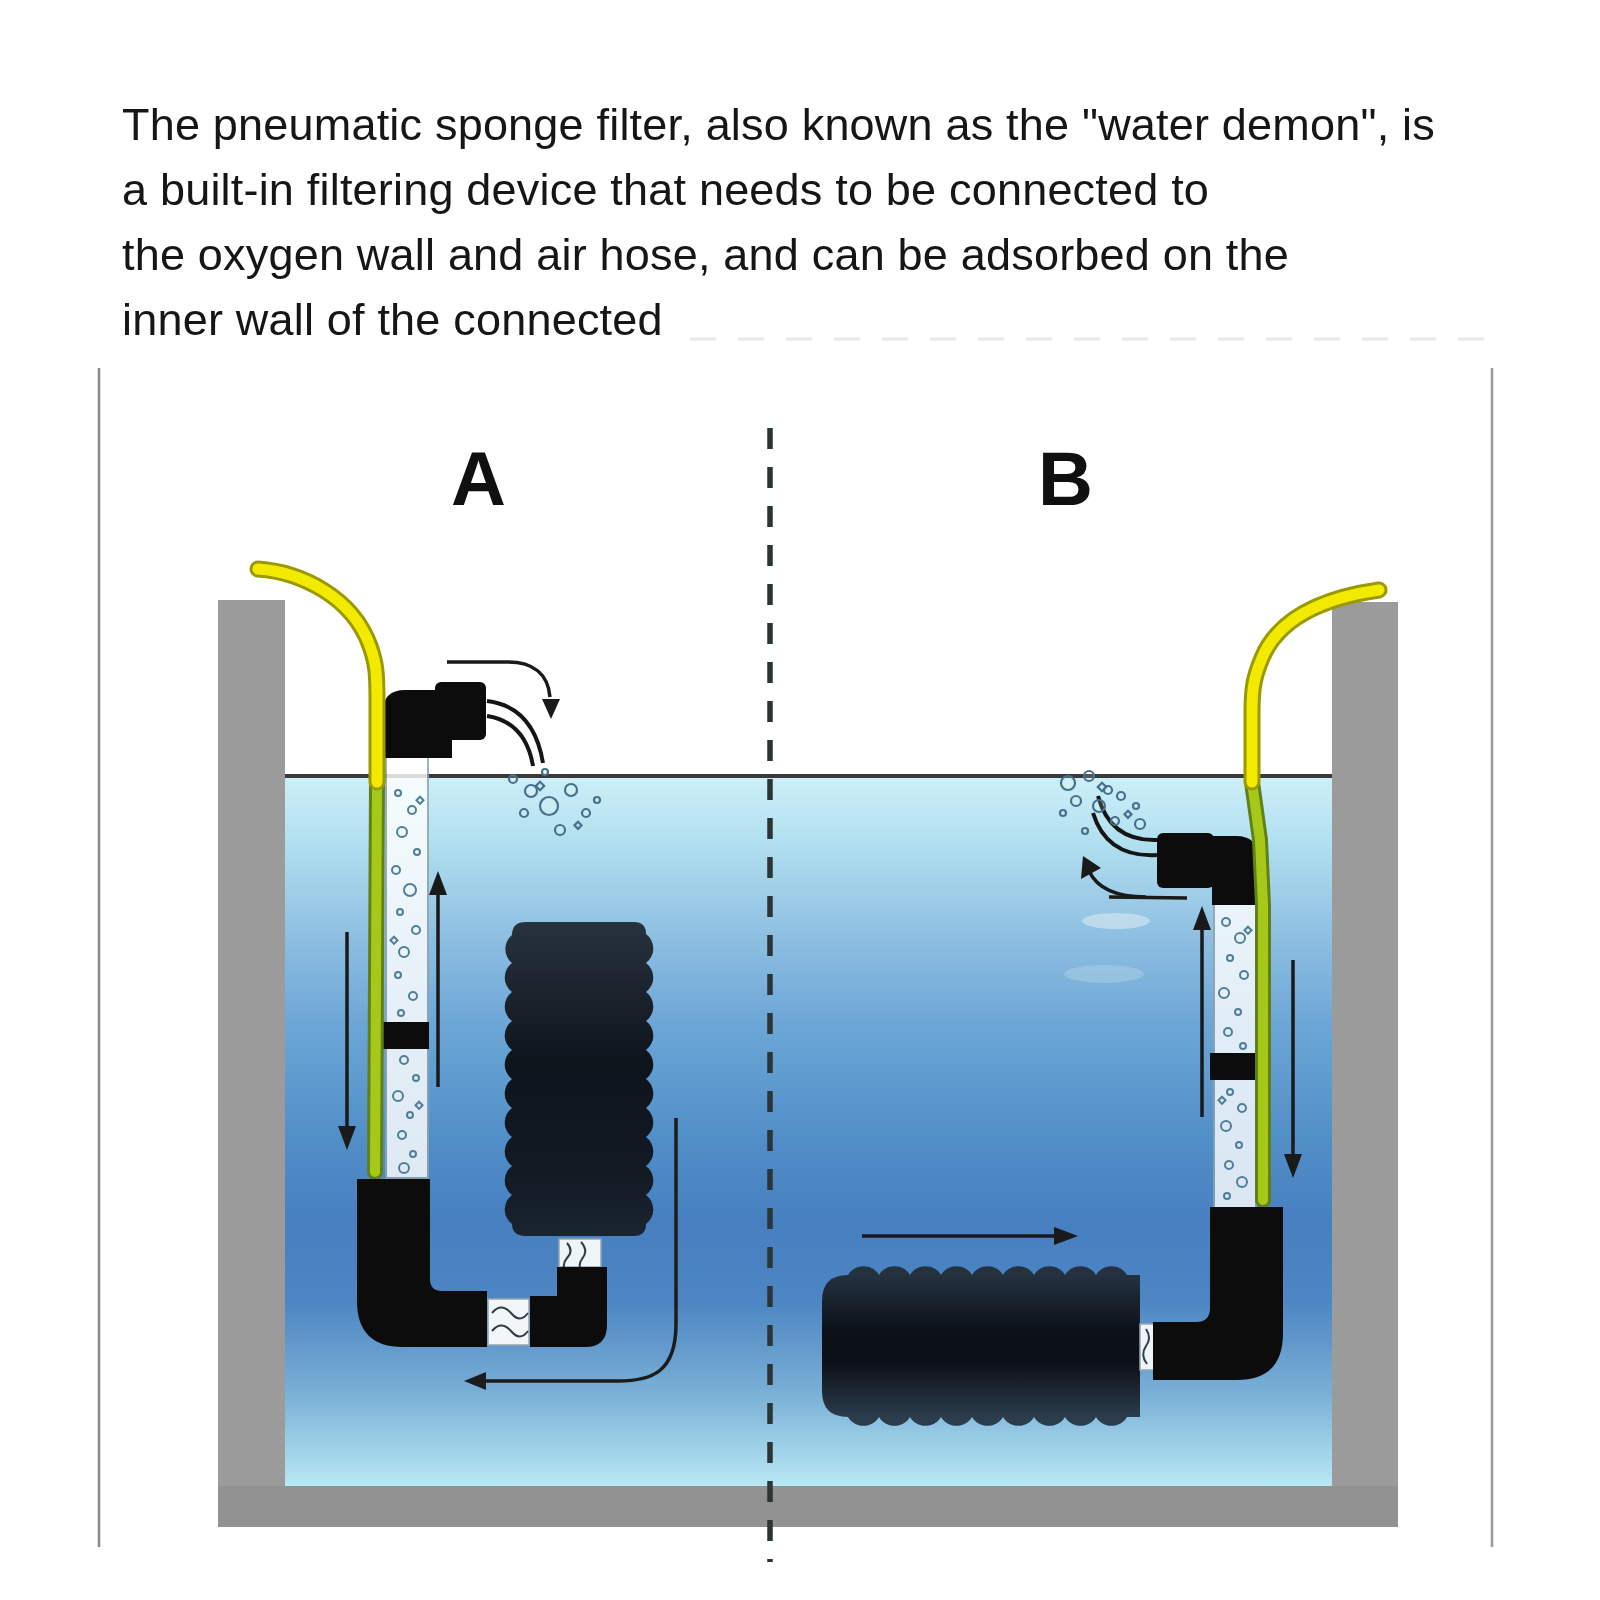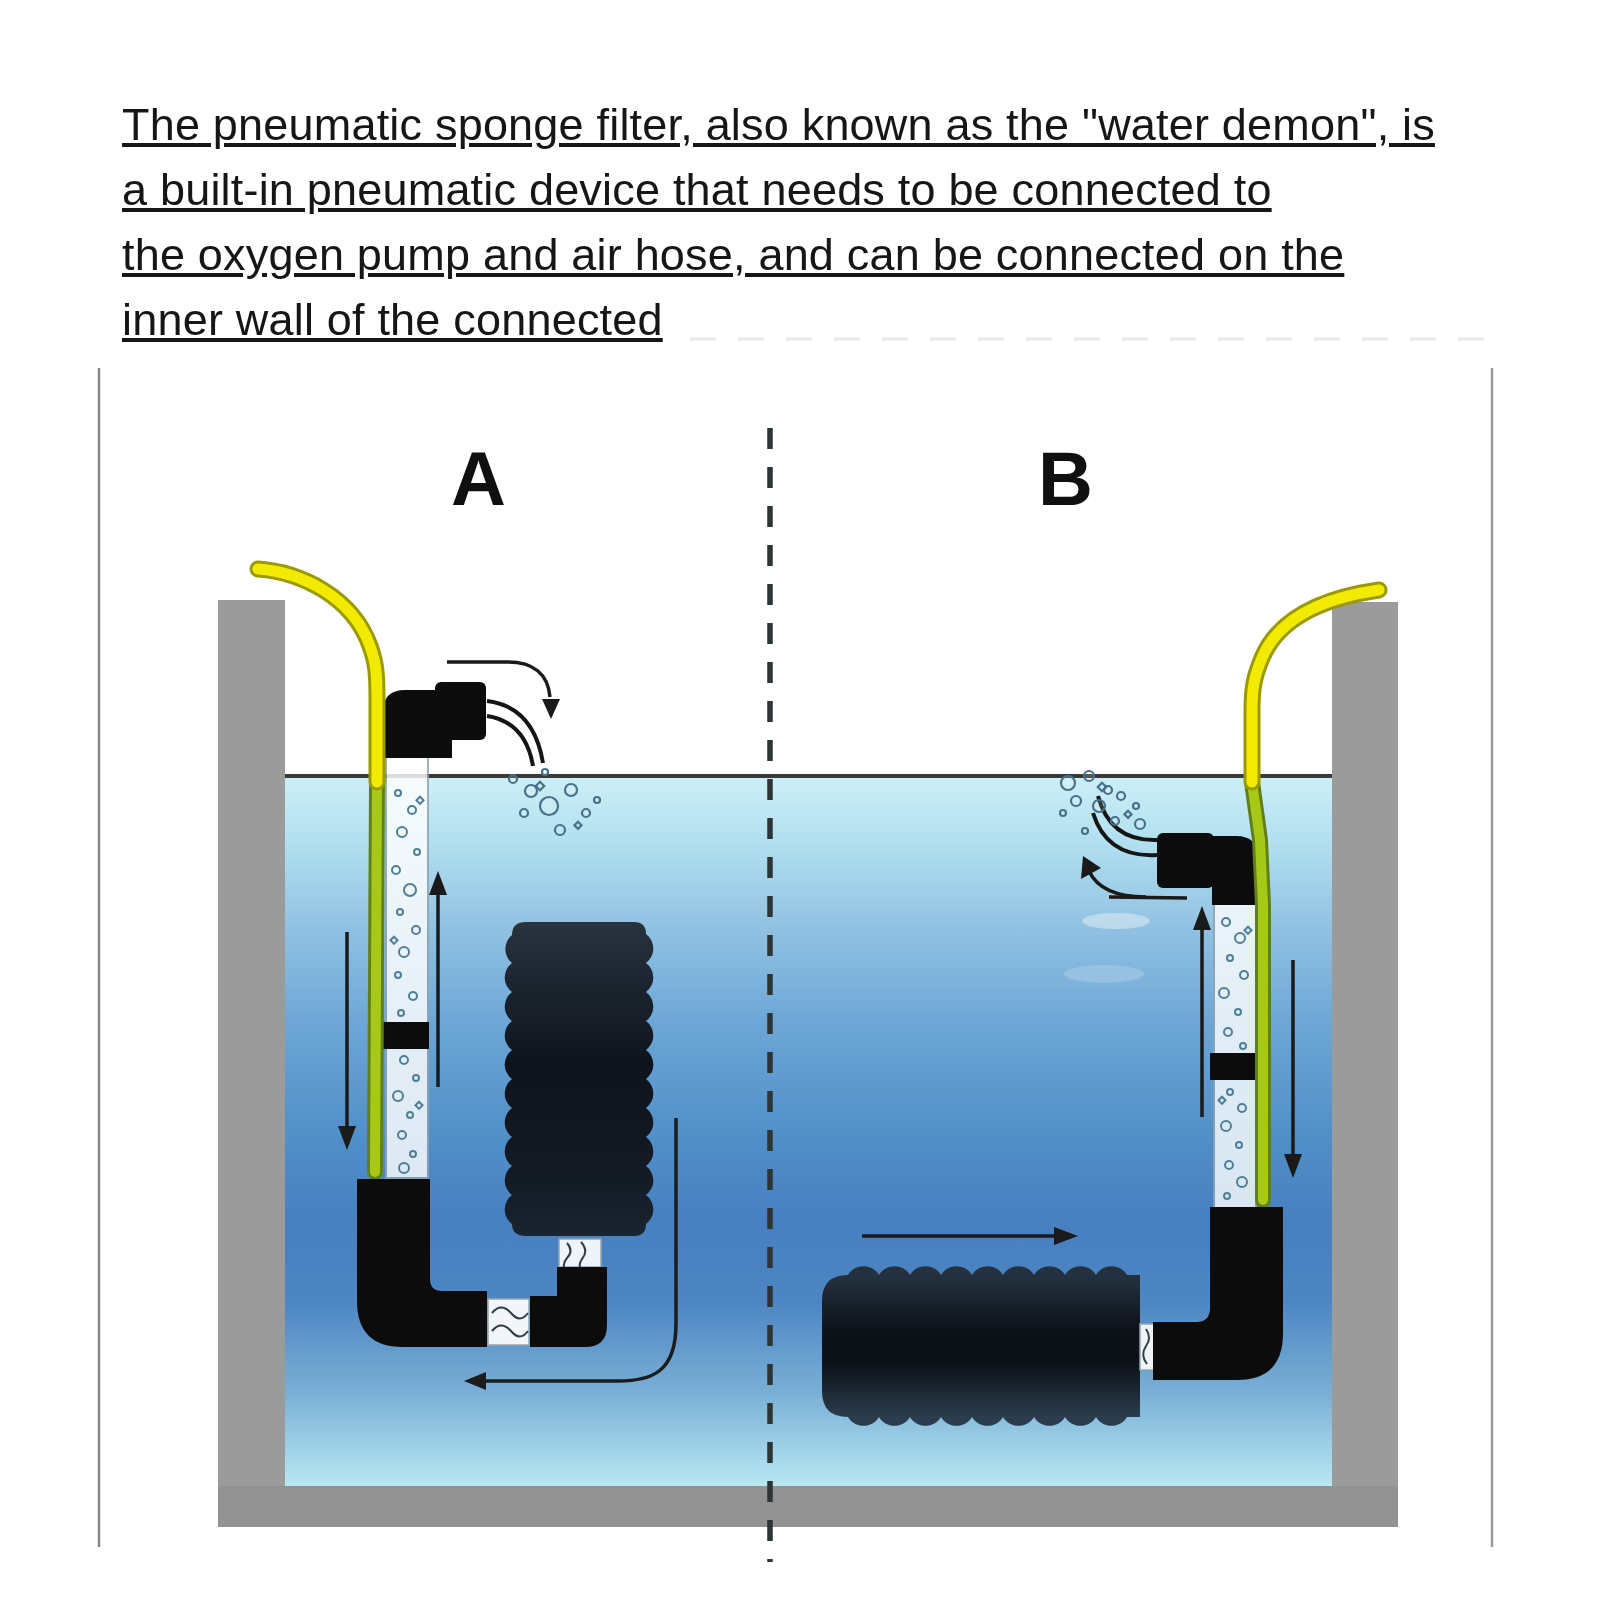--- a/index.html
+++ b/index.html
@@ -2,38 +2,38 @@
 <html><head>
 <meta charset="utf-8">
 <style>
   html,body{margin:0;padding:0;background:#ffffff;}
   .stage{
     position:relative;width:1600px;height:1600px;background:#ffffff;overflow:hidden;
     font-family:"Liberation Sans", sans-serif;
   }
   .title{
     position:absolute;left:122px;top:92px;color:#161616;
-    font-size:45px;line-height:65px;letter-spacing:.2px;white-space:nowrap;text-decoration:underline;
+    font-size:45px;line-height:65px;letter-spacing:.2px;white-space:nowrap;
   }
   .panel-label{
     position:absolute;top:435px;font-size:76px;font-weight:900;color:#101010;
   }
   #label-a{left:451px;}
   #label-b{left:1038px;}
   svg.diagram{position:absolute;left:0;top:0;}
 </style>
 </head>
 <body>
 
 <div class="stage">
 
   <div class="title">
     <div>The pneumatic sponge filter, also known as the "water demon", is</div>
-    <div>a built-in pneumatic device that needs to be connected to</div>
-    <div>the oxygen pump and air hose, and can be connected on the</div>
+    <div>a built-in filtering device that needs to be connected to</div>
+    <div>the oxygen wall and air hose, and can be adsorbed on the</div>
     <div>inner wall of the connected</div>
   </div>
 
   <div class="panel-label" id="label-a">A</div>
   <div class="panel-label" id="label-b">B</div>
 
   <svg class="diagram" width="1600" height="1600" viewBox="0 0 1600 1600">
     <defs>
       <linearGradient id="waterGrad" gradientUnits="userSpaceOnUse" x1="0" y1="777" x2="0" y2="1486">
         <stop offset="0" stop-color="#cdeff7"></stop>

